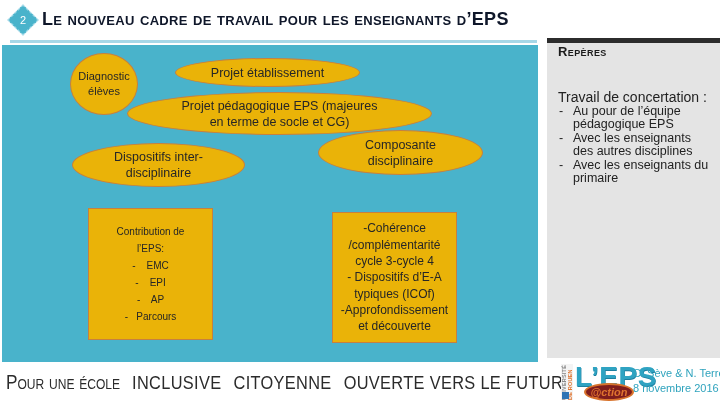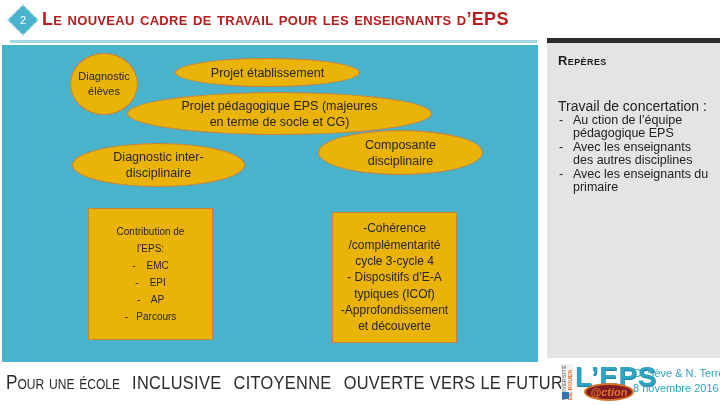--- a/index.html
+++ b/index.html
@@ -14,21 +14,21 @@
   .badge .diamond {
     position:absolute; inset:4px; transform:rotate(45deg);
     background:#49B3CB; border:1.5px dashed #aadcea;
   }
   .badge .num {
     position:absolute; inset:0; display:flex; align-items:center; justify-content:center;
     color:#ffffff; font-size:11px; font-weight:400;
   }
   .title {
     position:absolute; left:42px; top:9px; font-size:18px; font-weight:700;
-    font-variant:small-caps; letter-spacing:0.3px; color:#b91c1c; white-space:nowrap;
+    font-variant:small-caps; letter-spacing:0.3px; color:#0f172a; white-space:nowrap;
   }
   .title-underline { position:absolute; left:10px; top:40px; width:527px; height:3px; background:#A6D7E7; }
 
   
   .diagram { position:absolute; left:2px; top:45px; width:536px; height:317px; background:#49B3CB; }
   .shape {
     position:absolute; background:#eab308; border:1.5px solid #C6803F;
     display:flex; flex-direction:column; align-items:center; justify-content:center;
     text-align:center; color:#262626;
   }
@@ -40,21 +40,21 @@
   .e-cdis      { left:316px; top:85px; width:165px; height:45px; font-size:12.5px; line-height:16px; }
   .r-left      { left:86px;  top:163px; width:125px; height:132px; font-size:10px; line-height:17px; }
   .r-right     { left:330px; top:167px; width:125px; height:131px; font-size:12px;   line-height:16.3px; }
   .e-center    { left:209px; top:121px; width:125px; height:89px;  font-size:12.5px; line-height:16.6px; }
   .r-left .ln, .r-right .ln { white-space:pre; }
 
   
   .sidebar-topbar { position:absolute; left:547px; top:38px; width:173px; height:5px; background:#2c2c2c; }
   .sidebar {
     position:absolute; left:547px; top:43px; width:173px; height:315px;
-    background:#E4E4E4; padding:10px 10px 0 11px; color:#222222;
+    background:#E4E4E4; padding:1px 10px 0 11px; color:#222222;
   }
   .sidebar-heading {
     font-size:13px; font-weight:700; font-variant:small-caps; letter-spacing:0.4px; color:#1b1b1b;
   }
   .sidebar-intro { margin-top:32px; font-size:14px; line-height:13.5px; }
   .bullet { position:relative; padding-left:15px; font-size:12.5px; line-height:13.5px; }
   .bullet .dash { position:absolute; left:1px; top:0; }
 
   
   .slogan {
@@ -110,21 +110,21 @@
       <div class="ln">Projet pédagogique EPS (majeures</div>
       <div class="ln">en terme de socle et CG)</div>
     </div>
 
     <div class="shape ellipse e-diagnostic">
       <div class="ln">Diagnostic</div>
       <div class="ln">élèves</div>
     </div>
 
     <div class="shape ellipse e-cint">
-      <div class="ln">Diagnostic inter-</div>
+      <div class="ln">Dispositifs inter-</div>
       <div class="ln">disciplinaire</div>
     </div>
 
     <div class="shape ellipse e-cdis">
       <div class="ln">Composante</div>
       <div class="ln">disciplinaire</div>
     </div>
 
     <div class="shape r-left">
       <div class="ln">Contribution de</div>
@@ -147,21 +147,21 @@
 
 
   </div>
 
   <div class="sidebar-topbar"></div>
   <div class="sidebar">
     <div class="sidebar-heading">Repères</div>
     <div class="sidebar-intro">Travail de concertation :</div>
     <div class="bullet">
       <span class="dash">-</span>
-      <span>Au ction de l’équipe pédagogique EPS</span>
+      <span>Au pour de l’équipe pédagogique EPS</span>
     </div>
     <div class="bullet">
       <span class="dash">-</span>
       <span>Avec les enseignants des autres disciplines</span>
     </div>
     <div class="bullet">
       <span class="dash">-</span>
       <span>Avec les enseignants du primaire</span>
     </div>
   </div>

